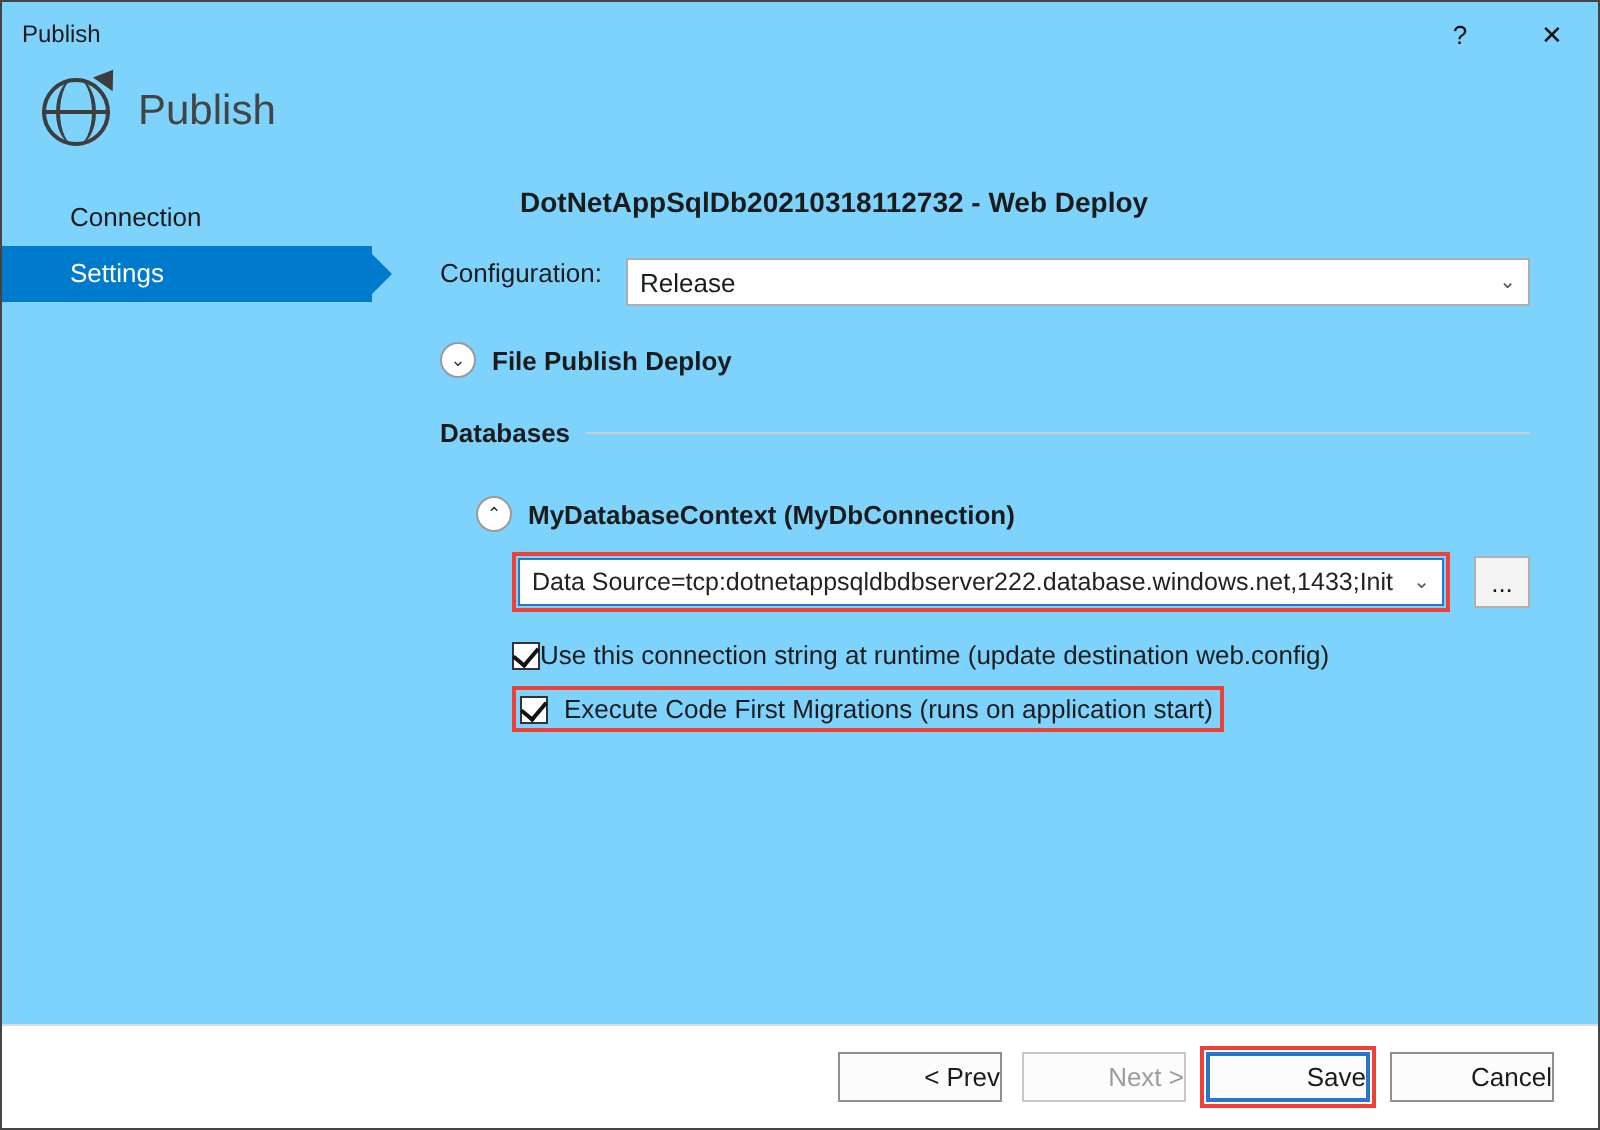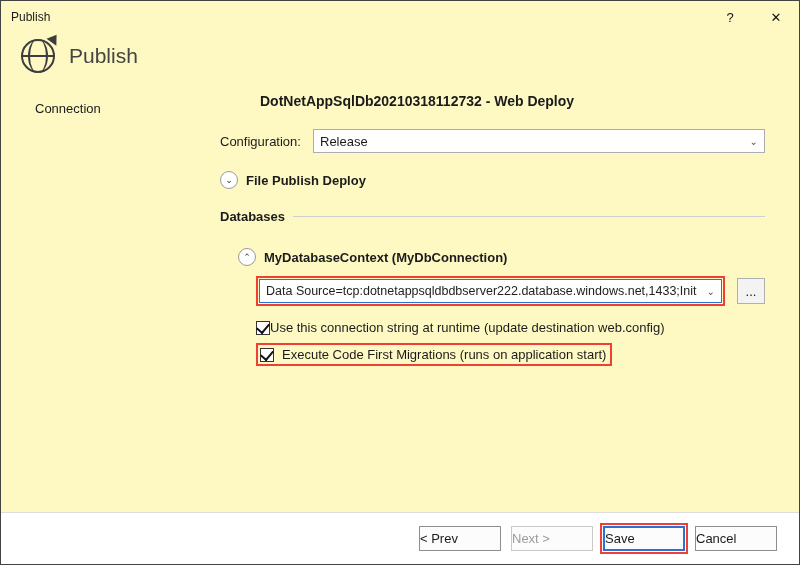--- a/index.html
+++ b/index.html
@@ -1,17 +1,17 @@
 <!DOCTYPE html>
 <html><head>
 <meta charset="utf-8">
 <style>
   * { box-sizing: border-box; }
   html,body { margin:0; padding:0; font-family: "Segoe UI", Arial, sans-serif; font-size:12px; color:#1b1b1b; }
-  .window { width:800px; height:565px; border:1px solid #444; background:#fef9c3; position:relative; display:flex; flex-direction:column; }
+  .window { width:800px; height:565px; border:1px solid #444; background:#7dd3fc; position:relative; display:flex; flex-direction:column; }
   .titlebar { height:32px; display:flex; align-items:center; padding-left:10px; }
   .titlebar .title { font-size:12px; }
   .titlebar .ctrl { margin-left:auto; display:flex; }
   .titlebar .ctrl div { width:46px; height:32px; display:flex; align-items:center; justify-content:center; font-size:13px; color:#111; }
   .header { display:flex; align-items:center; gap:14px; padding:6px 20px 14px 20px; }
   .header .globe {
     width:34px; height:34px; border:2.3px solid #3d3d3d; border-radius:50%;
     position:relative;
   }
   .header .globe::before, .header .globe::after{
@@ -34,21 +34,21 @@
   .sidebar { width:185px; padding-top:8px; }
   .side-item { height:28px; line-height:28px; padding-left:34px; font-size:13px; position:relative; }
   .side-item.active { background:#007acc; color:#fff; }
   .side-item.active::after{
     content:""; position:absolute; right:-10px; top:4px; width:0;height:0;
     border-top:10px solid transparent; border-bottom:10px solid transparent;
     border-left:10px solid #007acc;
   }
   .main { flex:1; padding:6px 34px 0 34px; }
   .profile-name { font-size:14px; font-weight:700; margin-bottom:20px;margin-left:40px; }
-  .row { display:flex; align-items:center; margin-bottom:18px; }
+  .row { display:flex; align-items:flex-start; margin-bottom:18px; }
   .row .lbl { width:93px; font-size:13px; }
   .select {
     flex:1; height:24px; border:1px solid #abadb3; background:#fff; position:relative;
     padding:2px 6px; font-size:13px; display:flex; align-items:center;
   }
   .select .chev { position:absolute; right:6px; font-size:10px; color:#555; }
   .collapser { display:flex; align-items:center; gap:8px; margin-bottom:20px; }
   .chev-btn {
     width:18px; height:18px; border:1px solid #9a9a9a; border-radius:50%;
     display:flex; align-items:center; justify-content:center; font-size:9px; color:#333;
@@ -79,21 +79,21 @@
     content:""; position:absolute; left:2px; top:-1px; width:6px; height:10px;
     border-right:2px solid #111; border-bottom:2px solid #111; transform:rotate(40deg);
   }
   .hl-red-inline { border:2px solid #ef4038; padding:2px 4px 2px 2px; display:flex; align-items:center; gap:8px; }
   .footer {
     height:52px; border-top:1px solid #ddd; display:flex; align-items:center;
     justify-content:flex-end; gap:10px; padding-right:22px; background:#fff;
   }
   .btn {
     width:82px; height:25px; border:1px solid #8e8e8e; background:#fcfcfc;
-    font-size:13px; display:flex; align-items:center; justify-content:flex-start;
+    font-size:13px; display:flex; align-items:center; justify-content:flex-end;
   }
   .btn.disabled { color:#9c9c9c; border-color:#c8c8c8; }
   .btn.save { border:2px solid #2a74cf; outline:2px solid #ef4038; outline-offset:1px; }
 </style>
 </head>
 <body>
 
 <div class="window">
 
   <div class="titlebar">
@@ -108,20 +108,23 @@
     <div class="globe">
         <span class="arrow"></span>
       </div>
     <h1>Publish</h1>
   </div>
 
   <div class="body">
     <div class="sidebar">
       <div class="side-item">
         <span>Connection</span>
+      </div>
+      <div class="side-item active">
+        <span>Settings</span>
       </div>
     </div>
 
     <div class="main">
       <div class="profile-name">DotNetAppSqlDb20210318112732 - Web Deploy</div>
 
       <div class="row">
         <div class="lbl">Configuration:</div>
         <div class="select">
           <span>Release</span>

